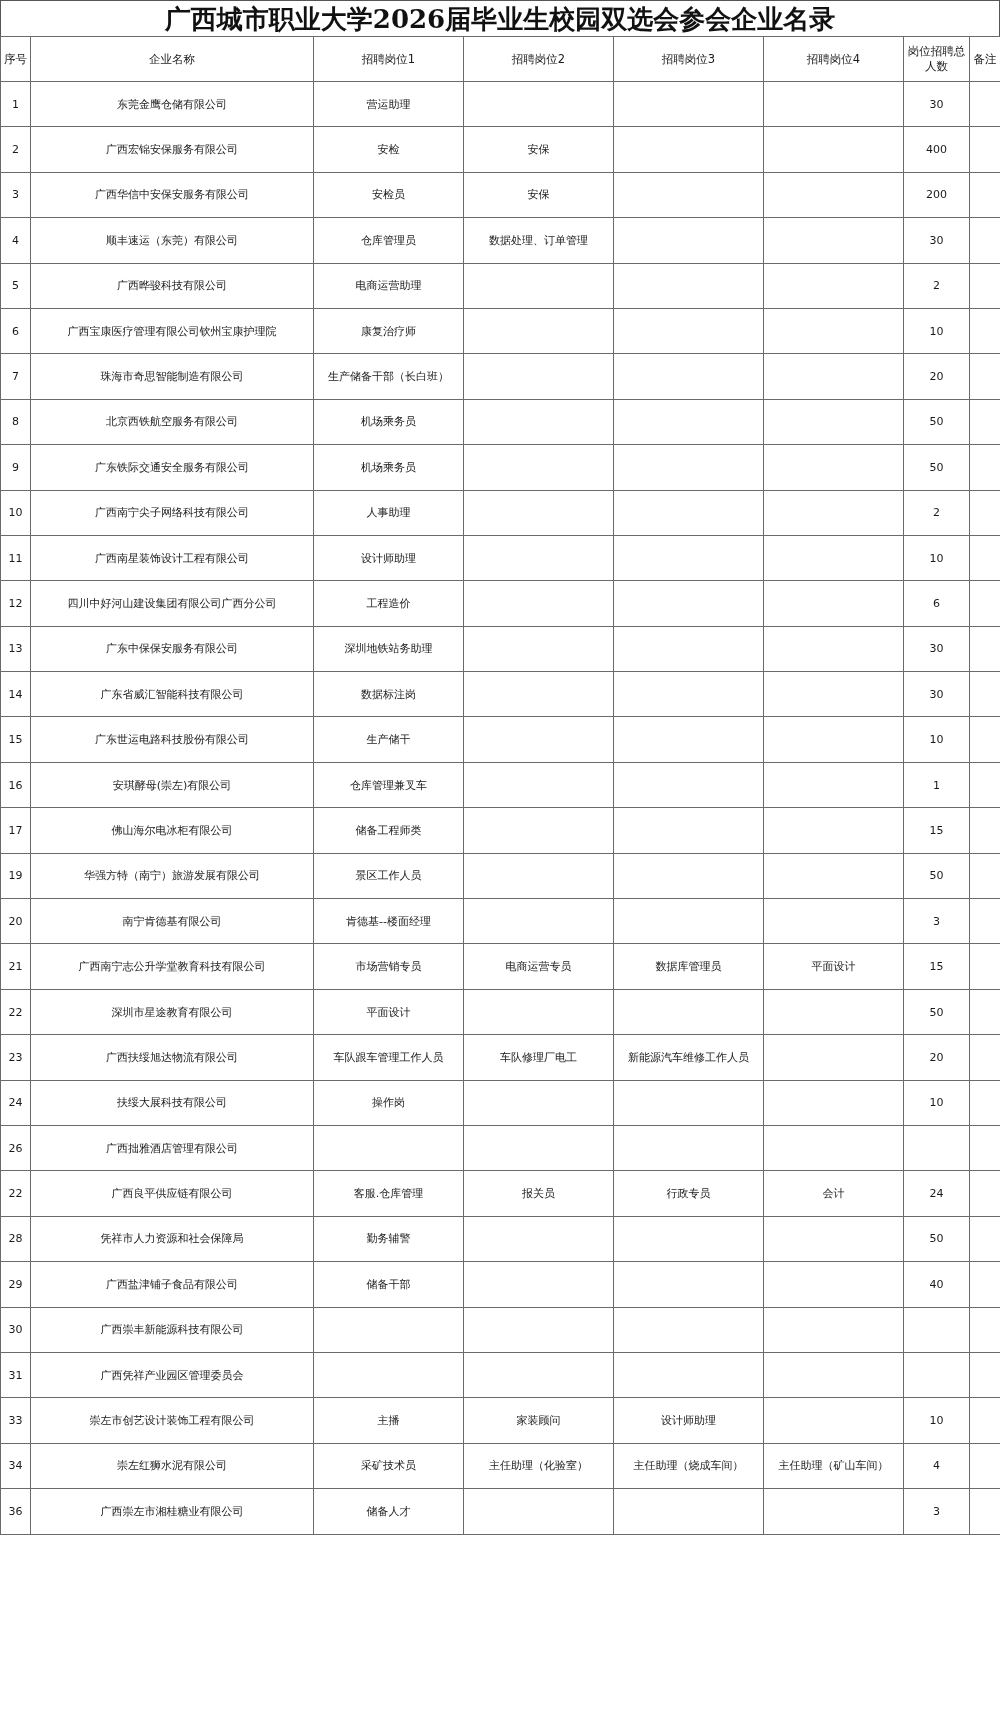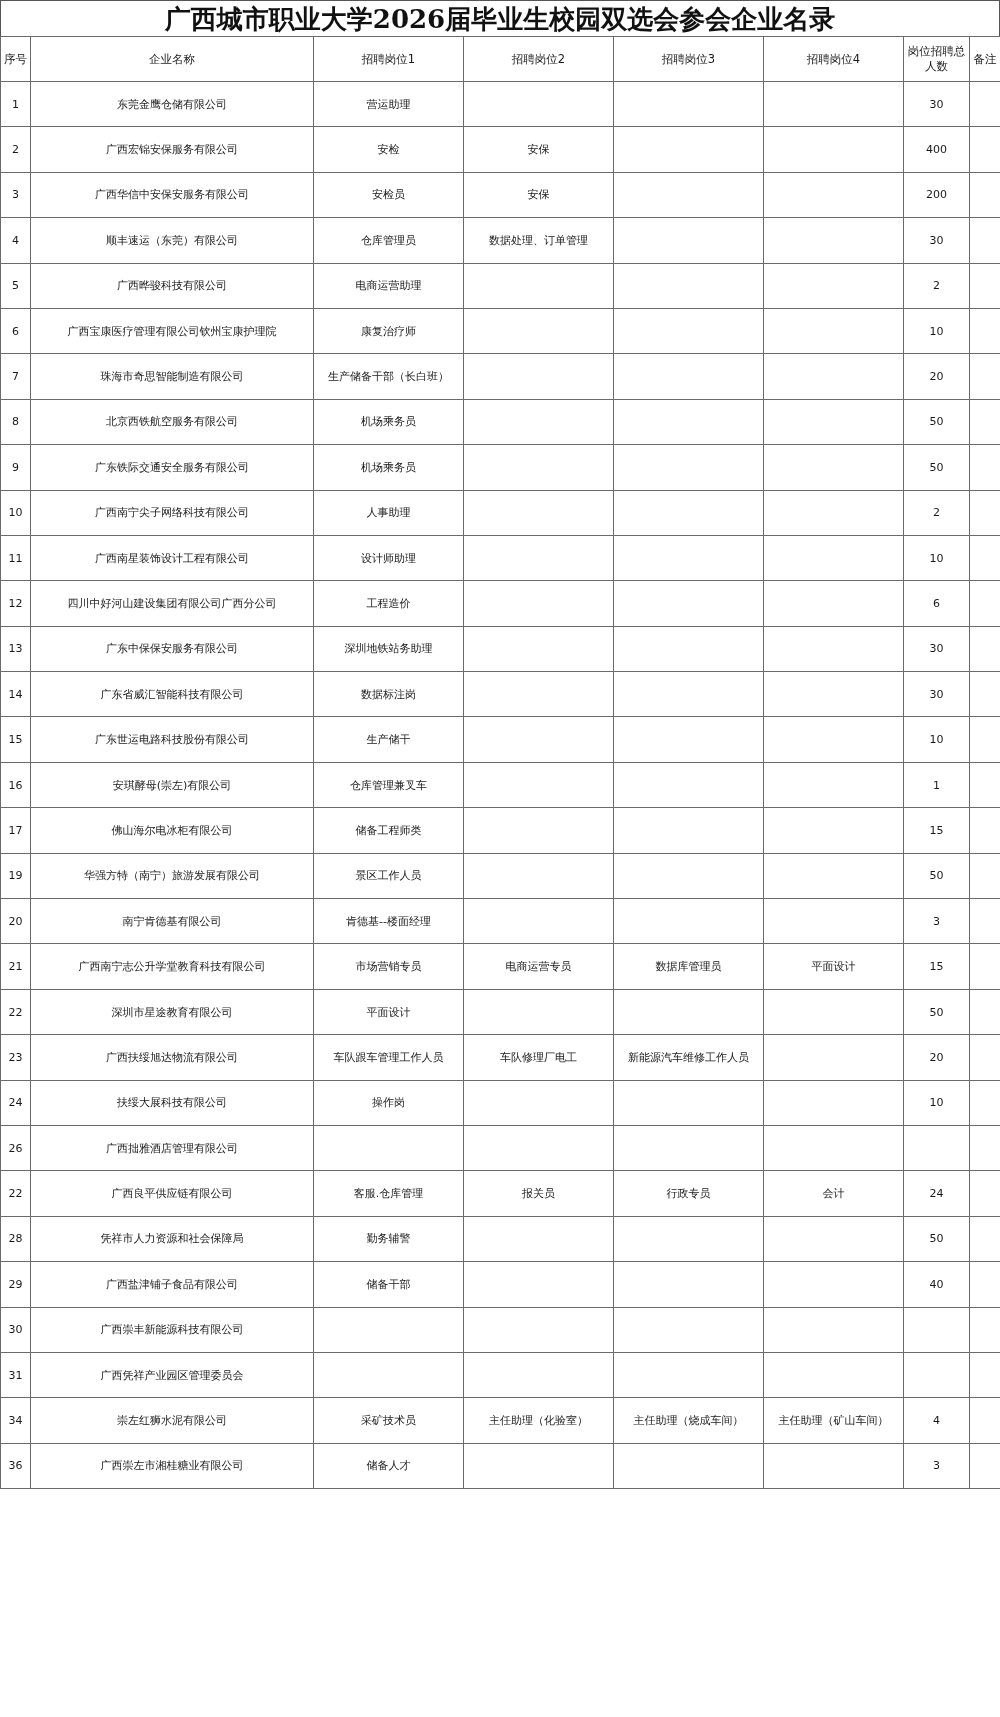--- a/index.html
+++ b/index.html
@@ -335,20 +335,30 @@
           <td class="num">31</td>
           <td>广西凭祥产业园区管理委员会</td>
           <td></td>
           <td></td>
           <td></td>
           <td></td>
           <td class="num"></td>
           <td></td>
         </tr>
         <tr>
+          <td class="num">33</td>
+          <td>崇左市创艺设计装饰工程有限公司</td>
+          <td>主播</td>
+          <td>家装顾问</td>
+          <td>设计师助理</td>
+          <td></td>
+          <td class="num">10</td>
+          <td></td>
+        </tr>
+        <tr>
           <td class="num">34</td>
           <td>崇左红狮水泥有限公司</td>
           <td>采矿技术员</td>
           <td>主任助理（化验室）</td>
           <td>主任助理（烧成车间）</td>
           <td>主任助理（矿山车间）</td>
           <td class="num">4</td>
           <td></td>
         </tr>
         <tr>

